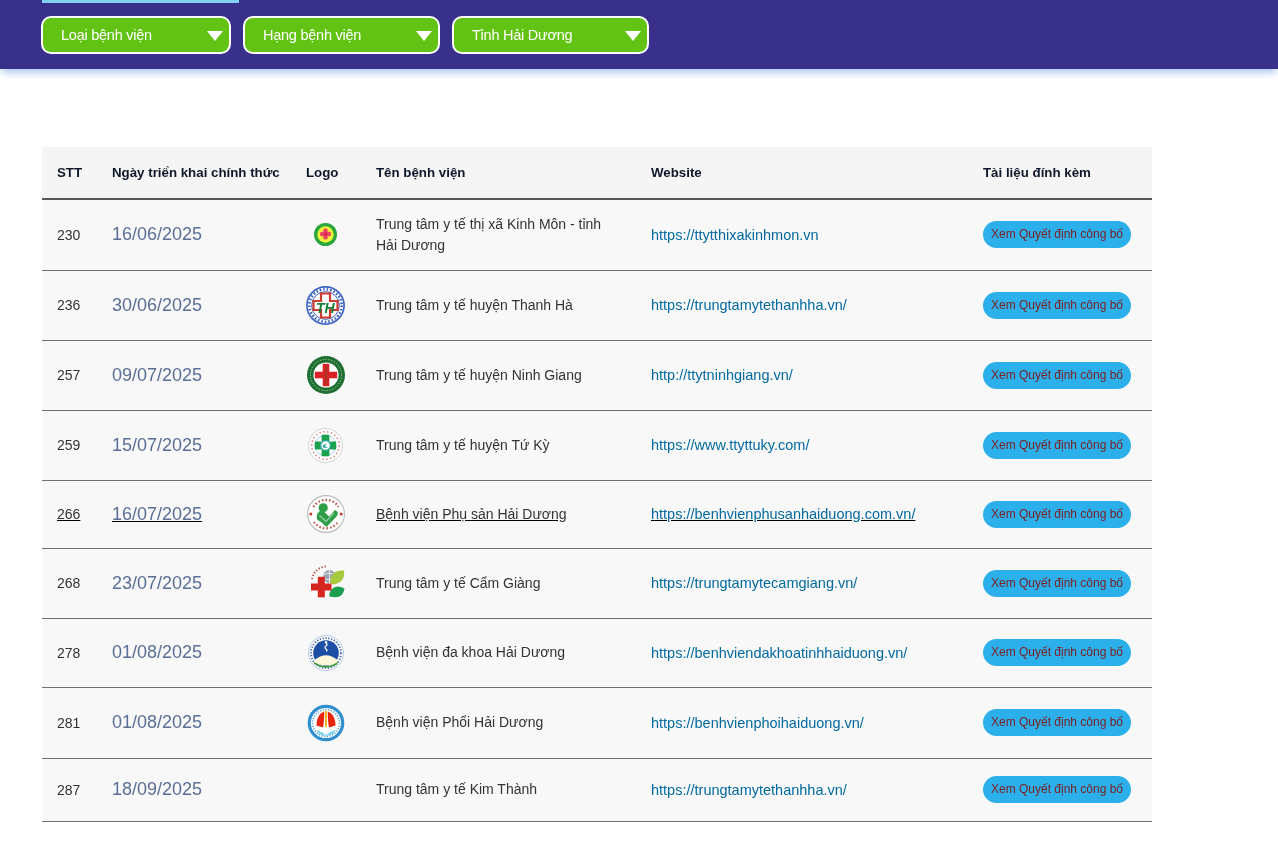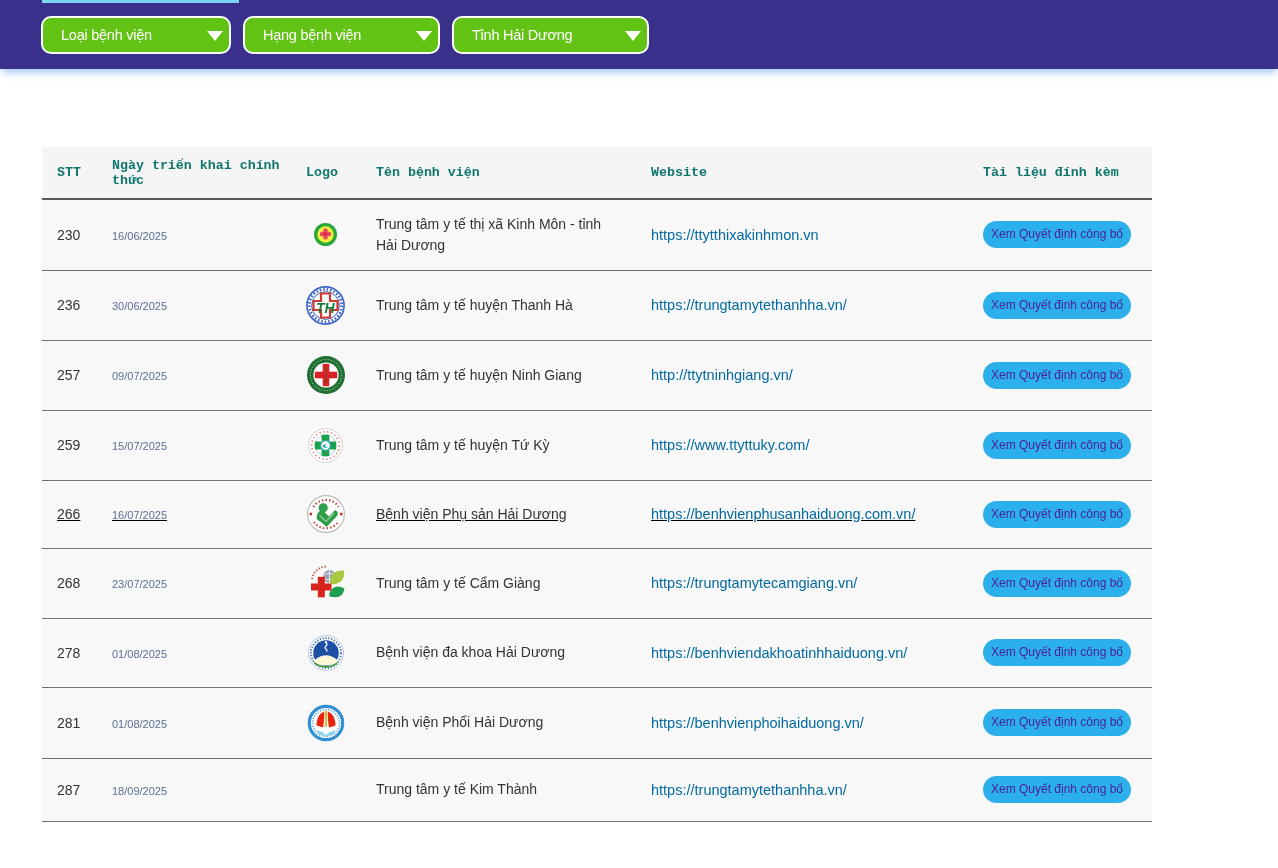--- a/index.html
+++ b/index.html
@@ -11,33 +11,33 @@
 .tabline { position:absolute; left:42px; top:0; width:197px; height:3px; background:#7ed2f2; }
 .gbtn { position:absolute; top:16px; height:38px; background:#63c314; border:2.5px solid #fff;
   border-radius:10px; color:#fff; font-size:14.5px; letter-spacing:-0.25px; display:flex; align-items:center;
   padding-left:18px; }
 .gbtn .tri { position:absolute; right:6px; top:13px; width:0; height:0;
   border-left:8px solid transparent; border-right:8px solid transparent; border-top:10px solid #fff; }
 .hd { position:absolute; left:42px; top:112px; font-size:15.2px; letter-spacing:-0.2px; font-weight:bold; color:#3b3b3b; }
 .hd .num { color:#2196f3; }
 table.tb { position:absolute; left:42px; top:147px; width:1110px; border-collapse:collapse;
   table-layout:fixed; background:#f8f8f8; }
-.tb th { background:#f5f5f5; color:#0f766e; font-size:13.3px; font-weight:600; text-align:left;
-  border-bottom:2px solid #58585a; height:52px; vertical-align:middle; padding:0;font-family:Liberation Mono, monospace; }
+.tb th { background:#f5f5f5; color:#0f172a; font-size:13.3px; font-weight:600; text-align:left;
+  border-bottom:2px solid #58585a; height:52px; vertical-align:middle; padding:0; }
 .tb td { border-bottom:1px solid #707070; vertical-align:middle; padding:0; font-size:14px; color:#333; }
 .tb .c1 { width:70px; padding-left:15px; }
 .tb .c2 { width:194px; }
 .tb .c3 { width:70px; }
 .tb .c4 { width:275px; padding-right:30px; line-height:21px; }
 .tb .c5 { width:332px; }
 .tb .c6 { width:169px; }
-.date { color:#5a6e96; font-size:11px; }
+.date { color:#5a6e96; font-size:18px; }
 .lnk { color:#0369a1; font-size:14.5px; text-decoration:none; }
 .cbtn { display:inline-block; width:148px; height:27px; line-height:27px; text-align:center;
-  background:#2bb0ec; color:#4c1d95; font-size:12px; border-radius:14px; }
+  background:#2bb0ec; color:#7f1d1d; font-size:12px; border-radius:14px; }
 .lg { display:flex; width:39px; justify-content:center; align-items:center;text-align:center; }
 </style>
 </head>
 <body>
 <div class="page">
   <div class="bar">
     <div class="tabline"></div>
     <div class="gbtn" style="left:41px; width:190px;">Loại bệnh viện<span class="tri"></span></div>
     <div class="gbtn" style="left:243px; width:197px;">Hạng bệnh viện<span class="tri"></span></div>
     <div class="gbtn" style="left:452px; width:197px;">Tỉnh Hải Dương<span class="tri"></span></div>

